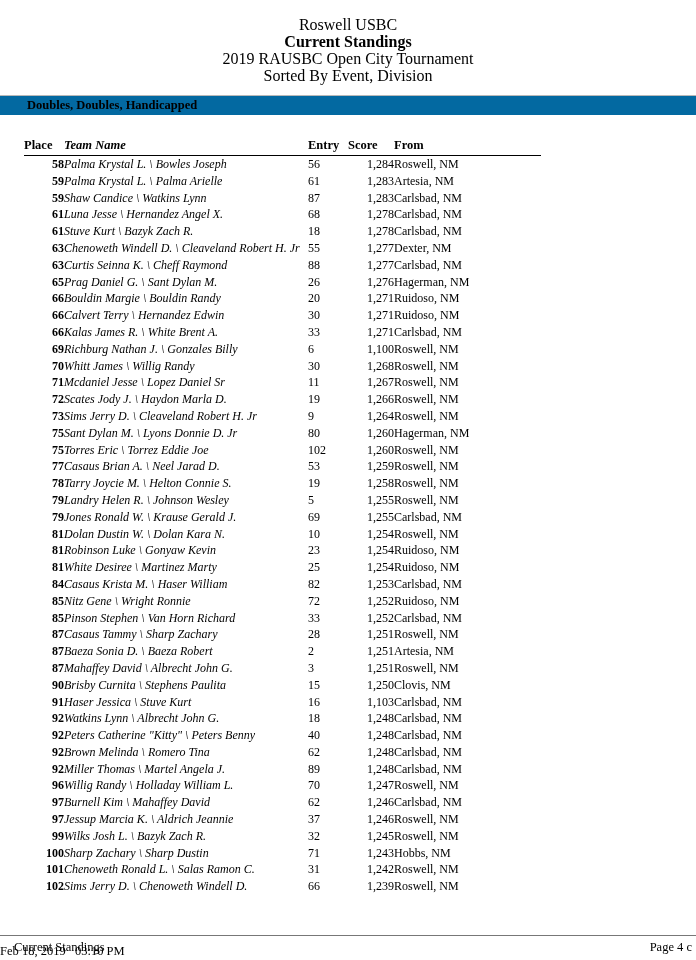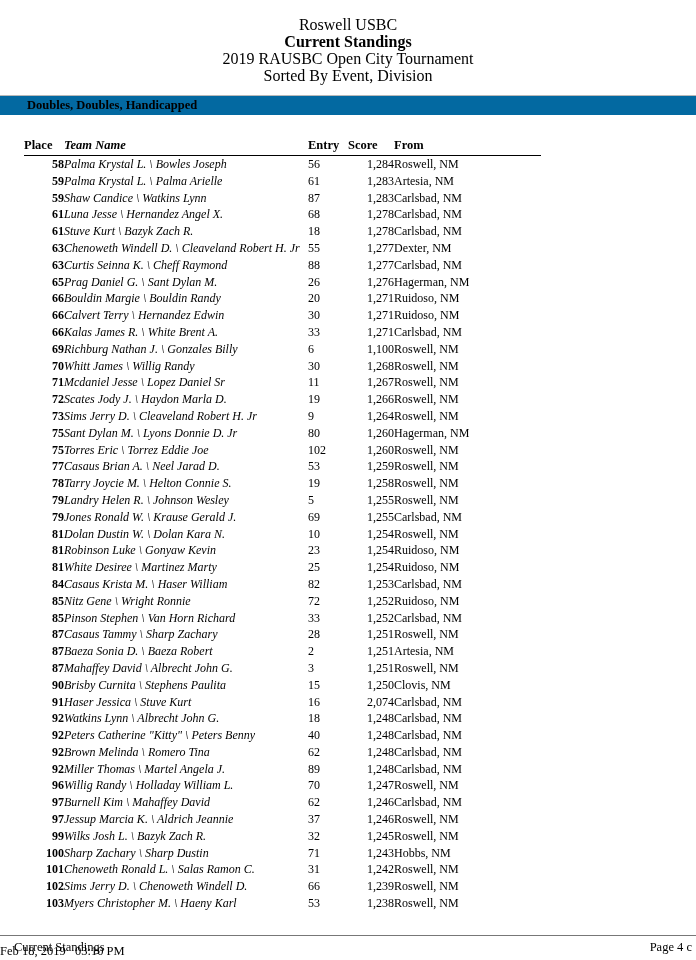--- a/index.html
+++ b/index.html
@@ -353,21 +353,21 @@
         <td class="cell-team">Brisby Curnita  \ Stephens Paulita</td>
         <td class="cell-entry">15</td>
         <td class="cell-score">1,250</td>
         <td class="cell-from">Clovis, NM</td>
       </tr>
 
       <tr>
         <td class="cell-place">91</td>
         <td class="cell-team">Haser Jessica  \ Stuve Kurt</td>
         <td class="cell-entry">16</td>
-        <td class="cell-score">2,074</td>
+        <td class="cell-score">1,103</td>
         <td class="cell-from">Carlsbad, NM</td>
       </tr>
 
       <tr>
         <td class="cell-place">92</td>
         <td class="cell-team">Watkins Lynn  \ Albrecht John G.</td>
         <td class="cell-entry">18</td>
         <td class="cell-score">1,248</td>
         <td class="cell-from">Carlsbad, NM</td>
       </tr>
@@ -445,27 +445,20 @@
       </tr>
 
       <tr>
         <td class="cell-place">102</td>
         <td class="cell-team">Sims Jerry D.  \ Chenoweth Windell D.</td>
         <td class="cell-entry">66</td>
         <td class="cell-score">1,239</td>
         <td class="cell-from">Roswell, NM</td>
       </tr>
 
-      <tr>
-        <td class="cell-place">103</td>
-        <td class="cell-team">Myers Christopher M.  \ Haeny Karl</td>
-        <td class="cell-entry">53</td>
-        <td class="cell-score">1,238</td>
-        <td class="cell-from">Roswell, NM</td>
-      </tr>
     </tbody>
 </table>
 
 <div class="doc-footer">
   <span class="f-left">Current Standings</span>
   <span class="f-center">Feb 18, 2019   03:10 PM</span>
   <span class="f-right">Page 4 c</span>
 </div>
 
 </body></html>

